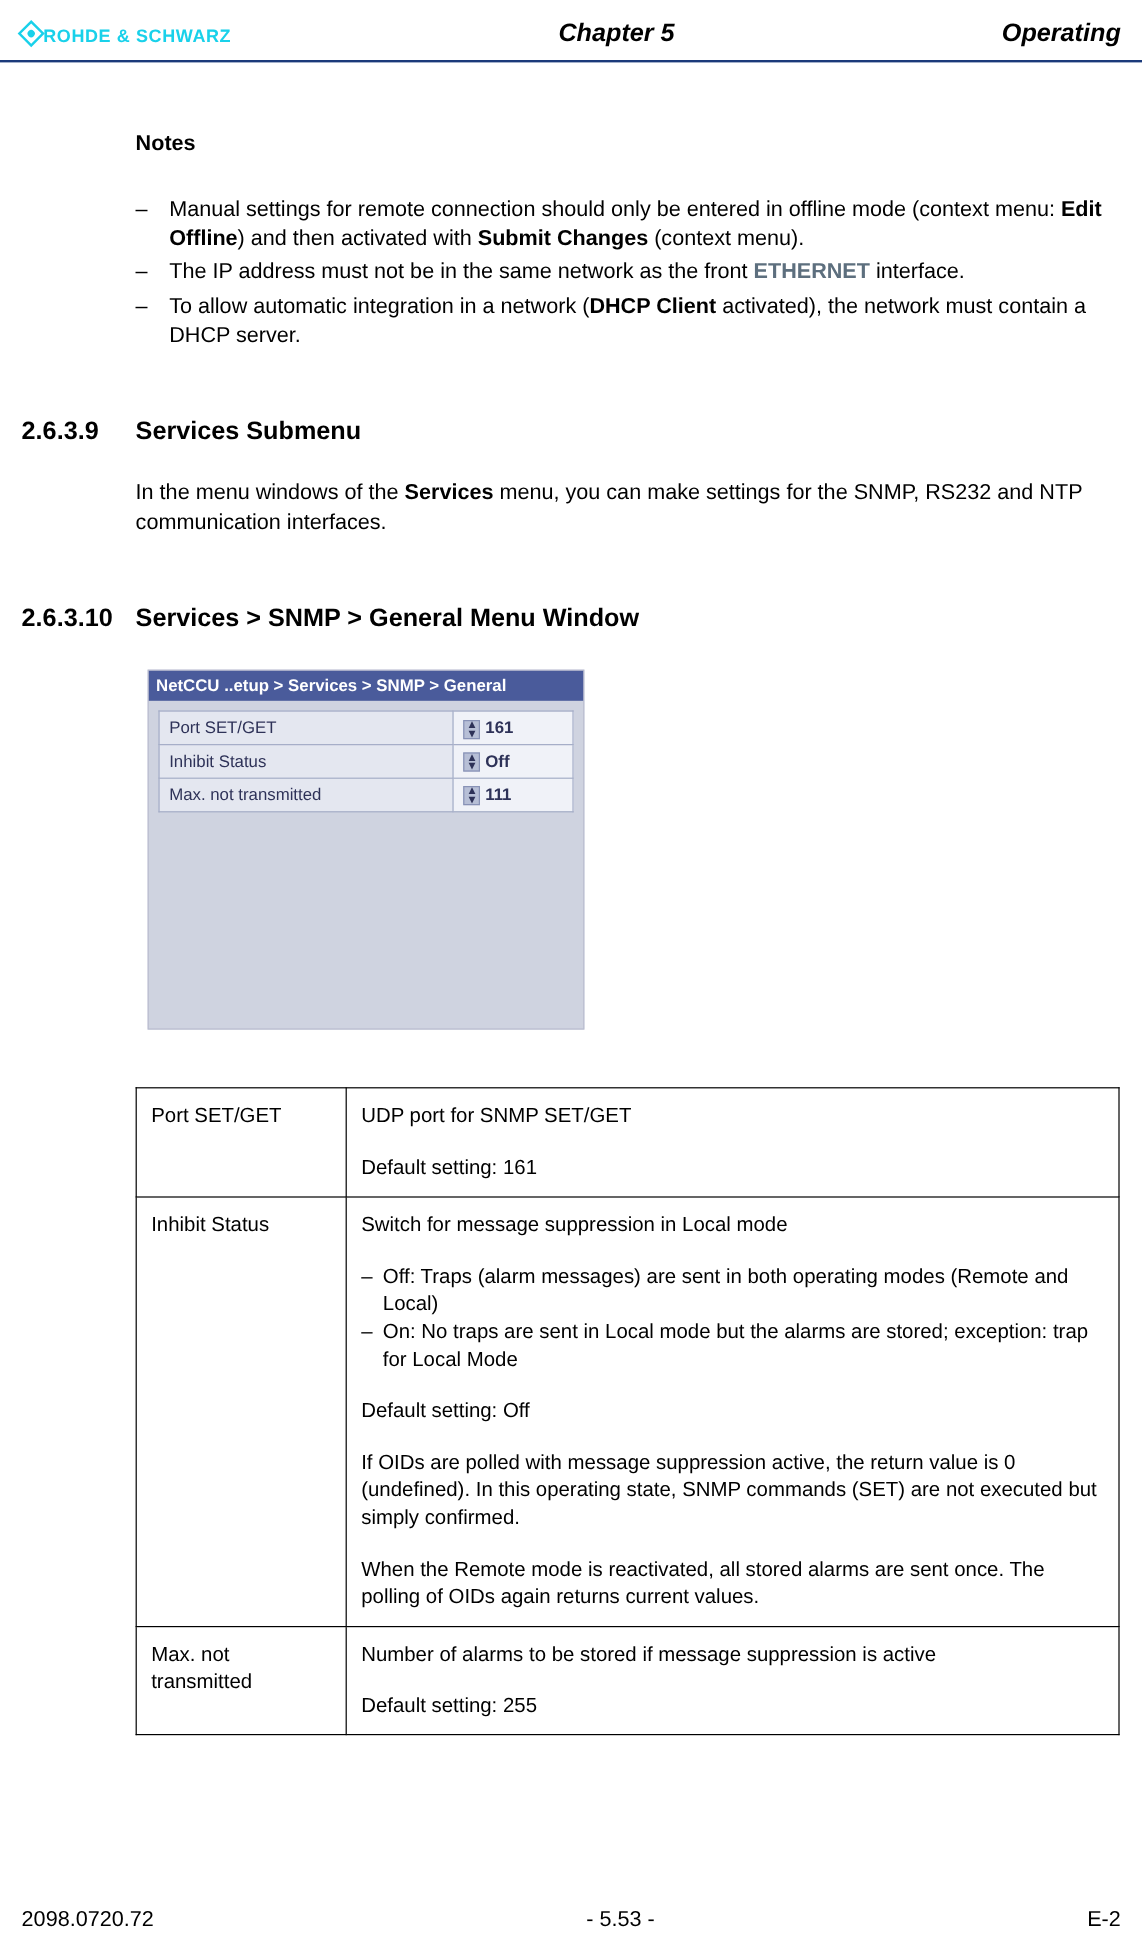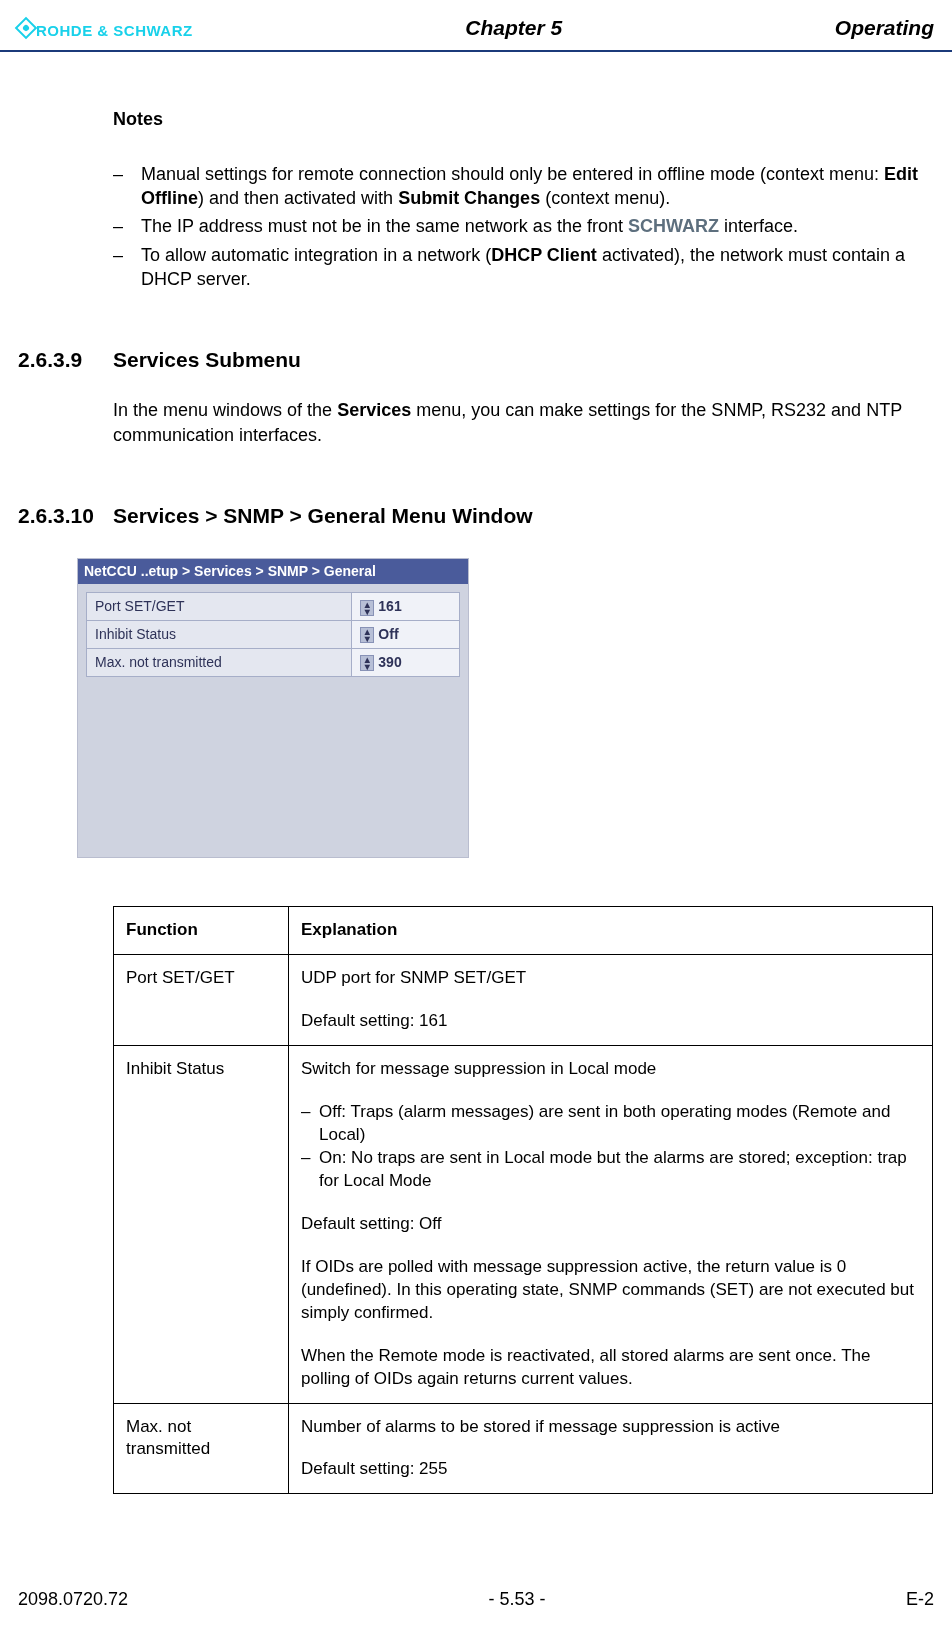--- a/index.html
+++ b/index.html
@@ -91,23 +91,23 @@
   }
   .section-title {
     font-weight: bold;
     font-size: 21px;
   }
   .section-body {
     margin-left: 95px;
     margin-top: 24px;
   }
   .screenshot {
-    margin-left: 59px;
+    margin-left: 105px;
     margin-top: 28px;
-    width: 392px;
+    width: 364px;
     height: 300px;
     background: #cfd3e0;
     border: 1px solid #b9bdcf;
   }
   .ss-titlebar {
     background: #4a5b9b;
     color: #fff;
     font-weight: bold;
     font-size: 14px;
     padding: 3px 6px;
@@ -199,21 +199,21 @@
   <div class="notes-list">
     <div class="note-item">
       <div class="note-dash">–</div>
       <div class="note-text">
         <span>Manual settings for remote connection should only be entered in offline mode (context menu: </span><b>Edit Offline</b><span>) and then activated with </span><b>Submit Changes</b><span> (context menu).</span>
       </div>
     </div>
     <div class="note-item">
       <div class="note-dash">–</div>
       <div class="note-text">
-        <span>The IP address must not be in the same network as the front </span><span class="eth">SCHWARZ</span><span> interface.</span>
+        <span>The IP address must not be in the same network as the front </span><span class="eth">ETHERNET</span><span> interface.</span>
       </div>
     </div>
     <div class="note-item">
       <div class="note-dash">–</div>
       <div class="note-text">
         <span>To allow automatic integration in a network (</span><b>DHCP Client</b><span> activated), the network must contain a DHCP server.</span>
       </div>
     </div>
   </div>
 
@@ -238,33 +238,29 @@
             <tr>
           <td>Port SET/GET</td>
           <td class="val"><span class="ss-spinner"><span>▴</span><span>▾</span></span><span>161</span></td>
         </tr>
         <tr>
           <td>Inhibit Status</td>
           <td class="val"><span class="ss-spinner"><span>▴</span><span>▾</span></span><span>Off</span></td>
         </tr>
         <tr>
           <td>Max. not transmitted</td>
-          <td class="val"><span class="ss-spinner"><span>▴</span><span>▾</span></span><span>390</span></td>
+          <td class="val"><span class="ss-spinner"><span>▴</span><span>▾</span></span><span>111</span></td>
         </tr>
       </tbody>
         </table>
     </div>
   </div>
 
   <table class="func-table">
     <tbody>
-        <tr>
-      <th>Function</th>
-      <th>Explanation</th>
-    </tr>
     <tr>
       <td>Port SET/GET</td>
       <td class="exp">
         <p>UDP port for SNMP SET/GET</p>
         <p>Default setting: 161</p>
       </td>
     </tr>
     <tr>
       <td>Inhibit Status</td>
       <td class="exp">

